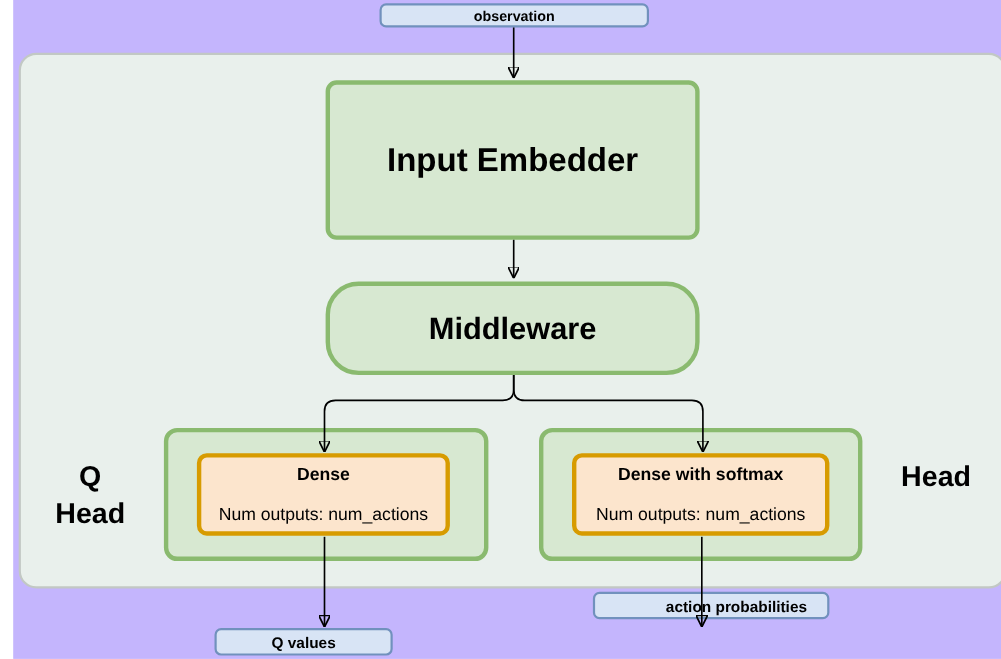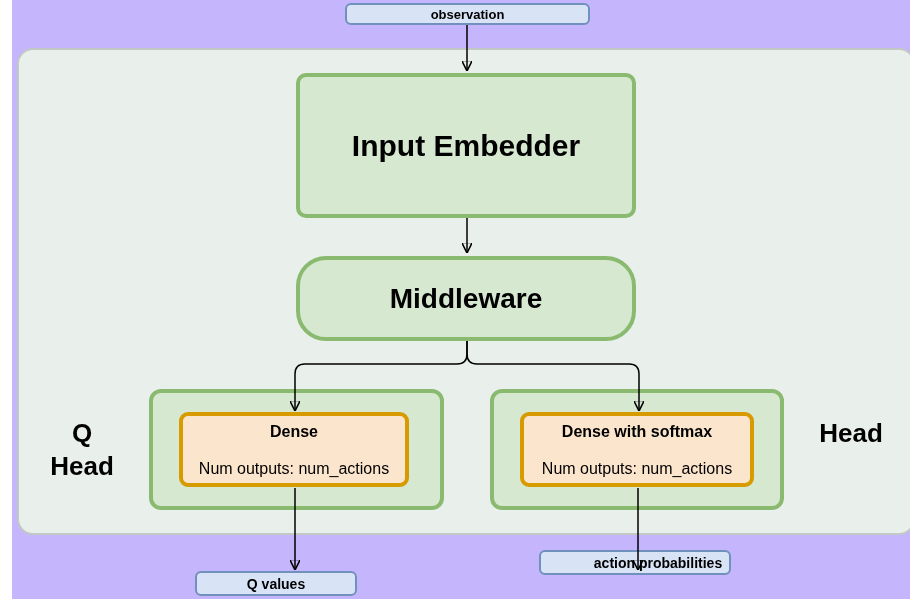--- a/index.html
+++ b/index.html
@@ -65,21 +65,21 @@
   .policy-head-label{left:778px;top:417px;width:122px;}
 
   .blue-box{
     background:var(--blue-fill);
     border:2px solid var(--blue-stroke);
     border-radius:6px;
     font-weight:bold;font-size:14px;
   }
   .observation{left:333px;top:3px;width:245px;height:22px;font-size:13px;}
   .q-values{left:183px;top:571px;width:162px;height:25px;align-items:center;}
-  .action-probabilities{left:527px;top:550px;width:192px;height:25px;padding-left:46px;}
+  .action-probabilities{left:527px;top:538px;width:215px;height:25px;padding-left:46px;}
 
   .arrows{position:absolute;left:0;top:0;width:910px;height:599px;pointer-events:none;z-index:10;}
   .arrows path{stroke:var(--arrow);stroke-width:1.5;fill:none;}
   .arrowhead-shape{fill:var(--arrow);stroke:none;}
 </style>
 </head>
 <body>
 
 <div class="canvas">
 

